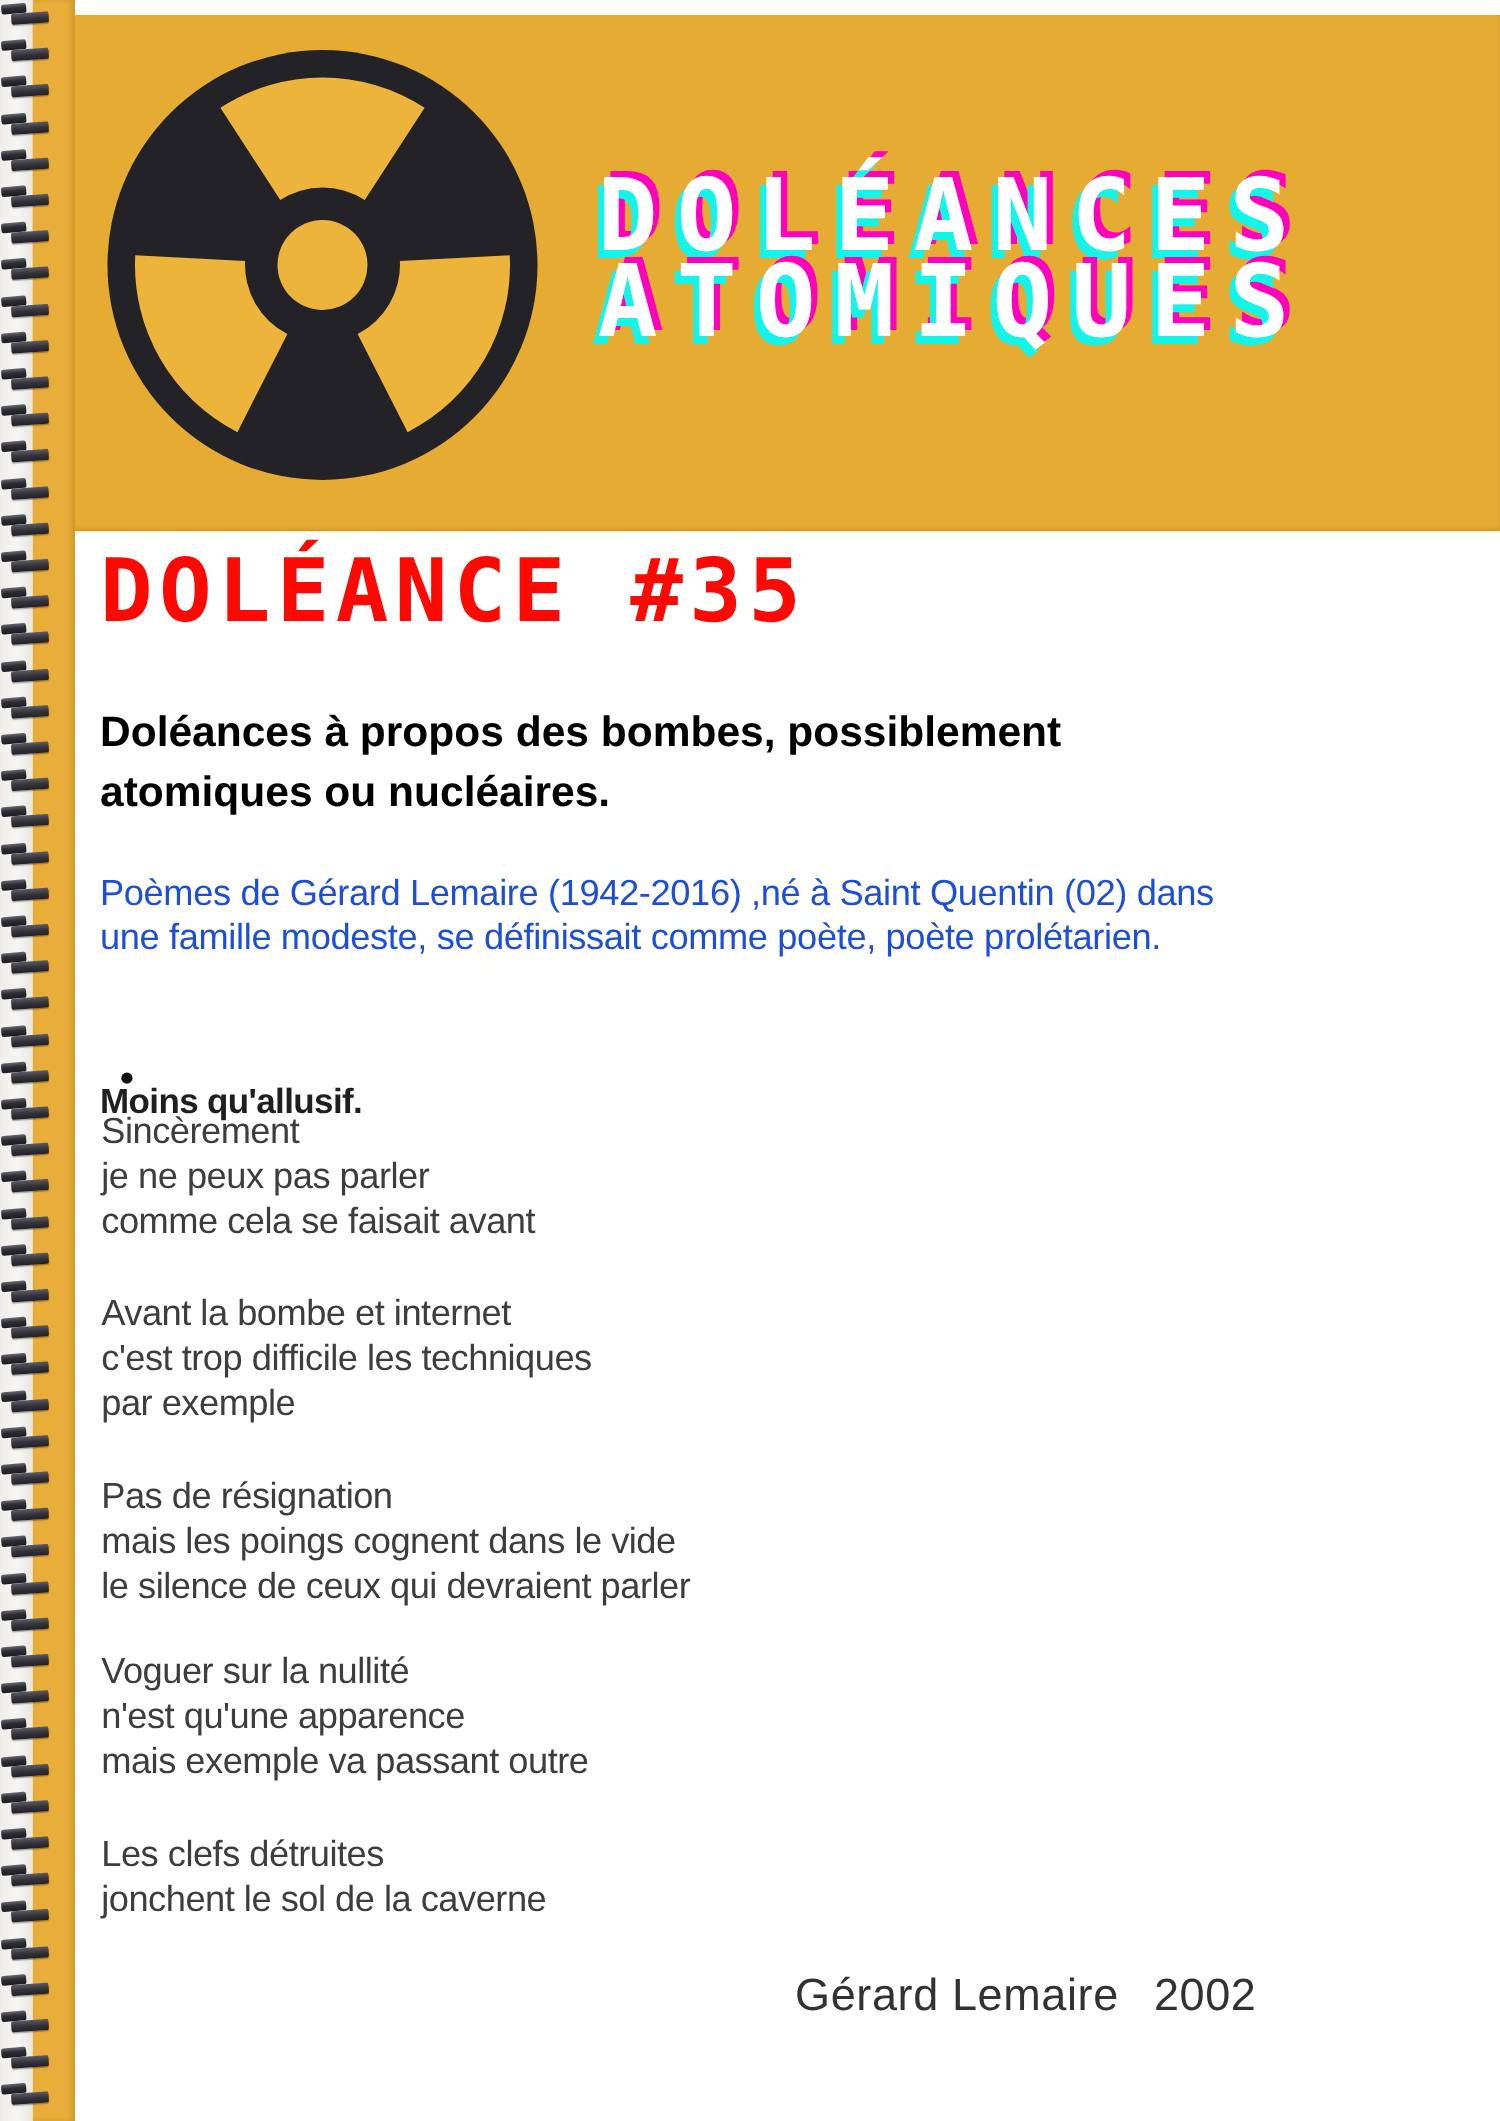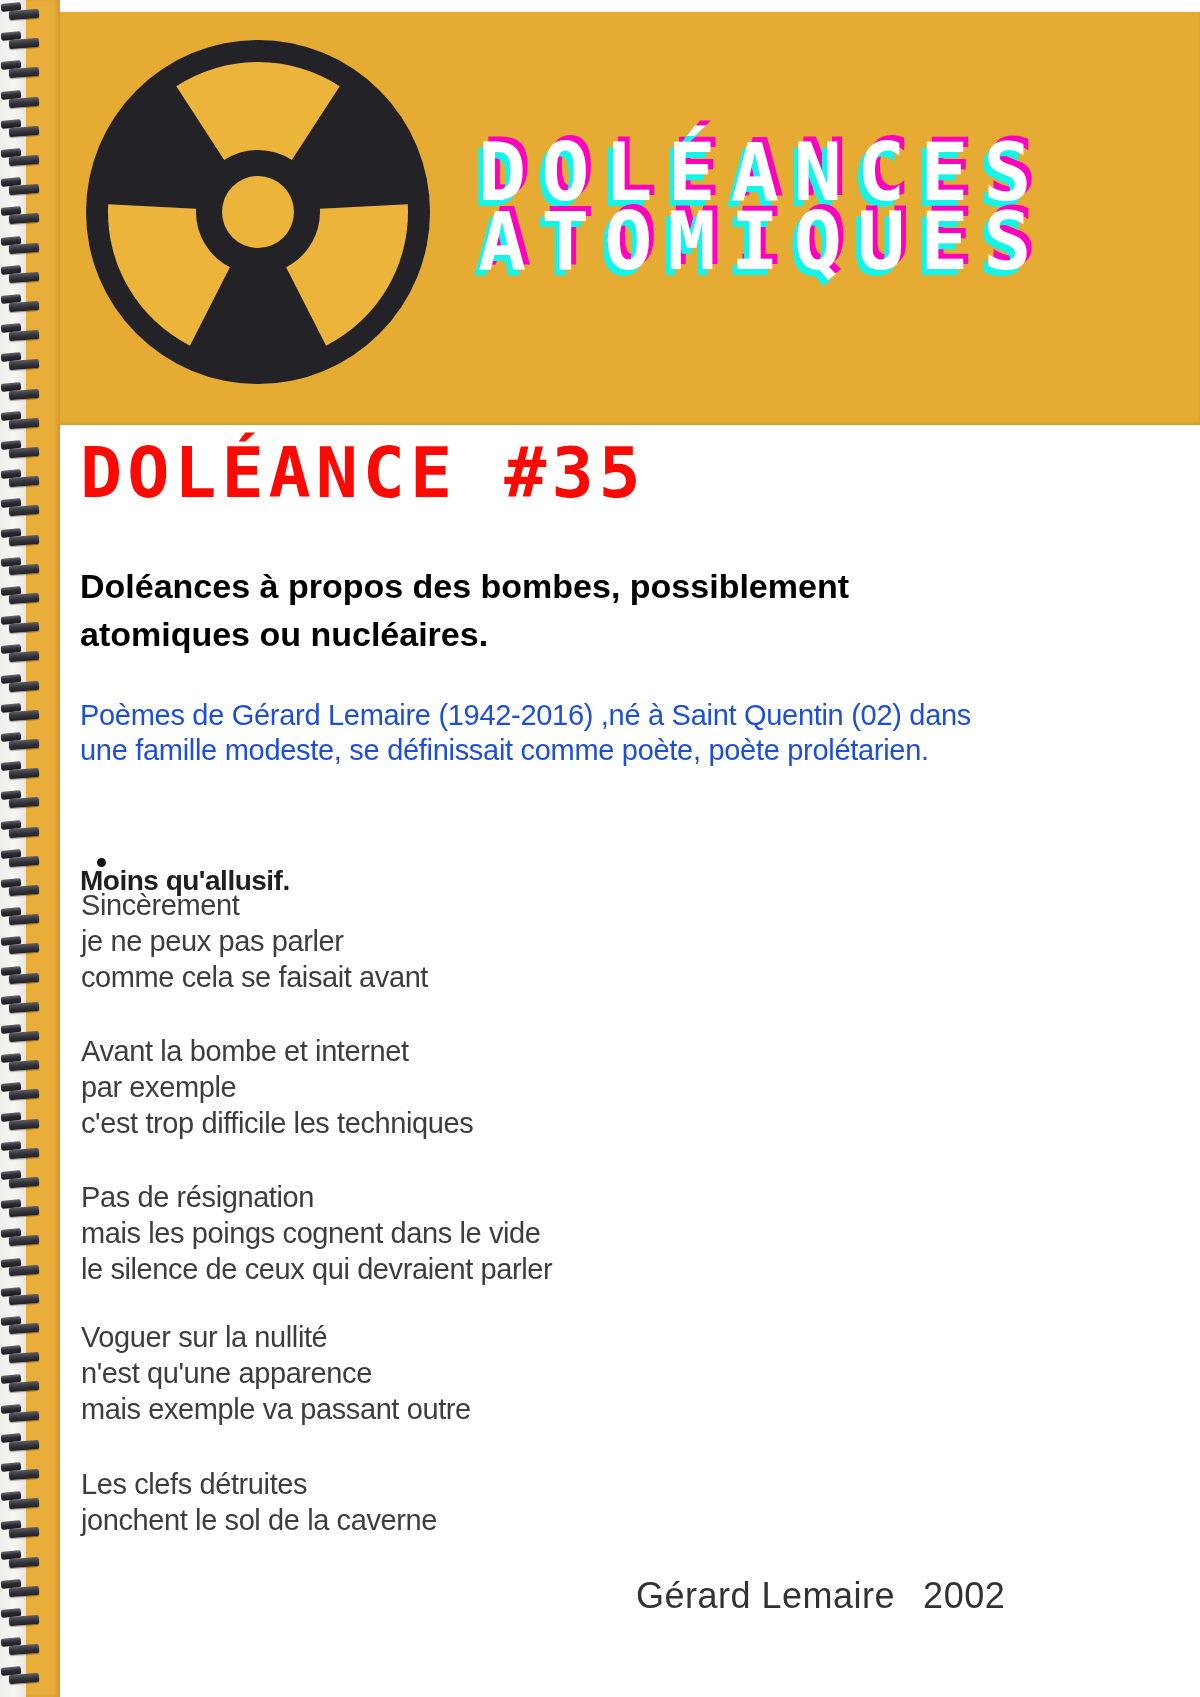--- a/index.html
+++ b/index.html
@@ -354,22 +354,22 @@
 <div class="poem-title">Moins qu'allusif.</div>
 <div class="bullet"></div>
 
 <div class="stanza s1">
   <div>Sincèrement</div>
   <div>je ne peux pas parler</div>
   <div>comme cela se faisait avant</div>
 </div>
 <div class="stanza s2">
   <div>Avant la bombe et internet</div>
+  <div>c'est trop difficile les techniques</div>
   <div>par exemple</div>
-  <div>c'est trop difficile les techniques</div>
 </div>
 <div class="stanza s3">
   <div>Pas de résignation</div>
   <div>mais les poings cognent dans le vide</div>
   <div>le silence de ceux qui devraient parler</div>
 </div>
 <div class="stanza s4">
   <div>Voguer sur la nullité</div>
   <div>n'est qu'une apparence</div>
   <div>mais exemple va passant outre</div>

